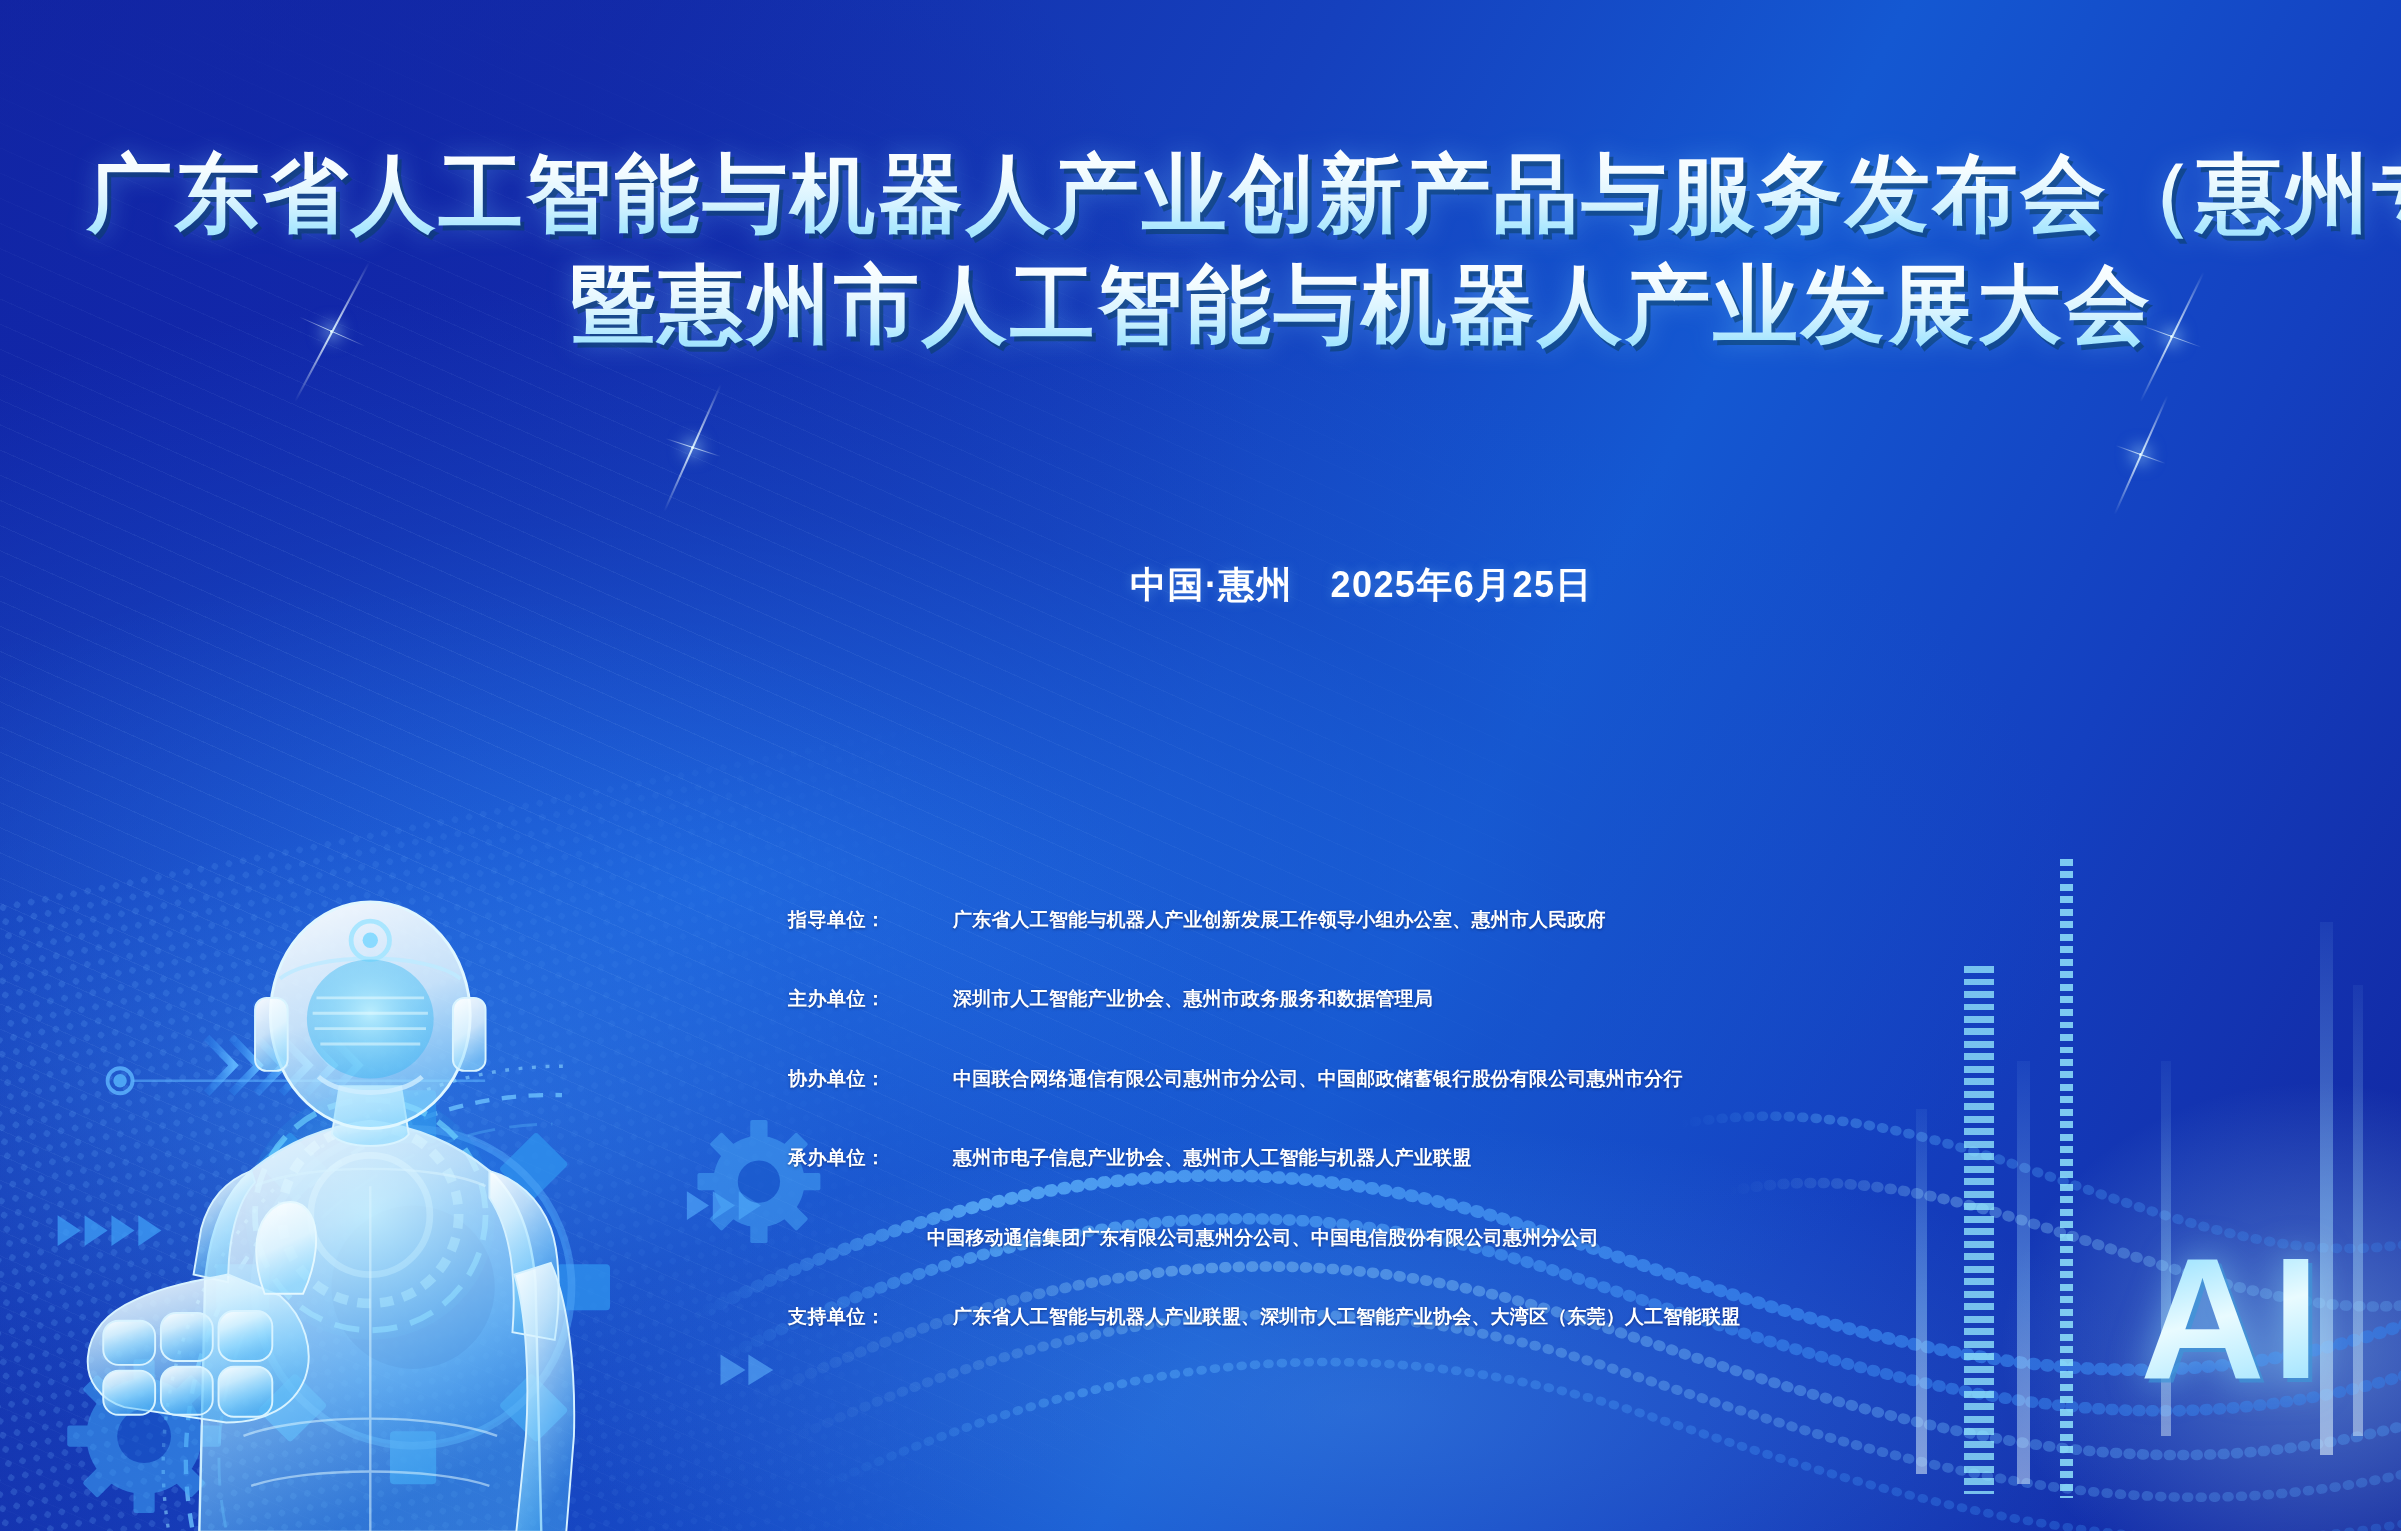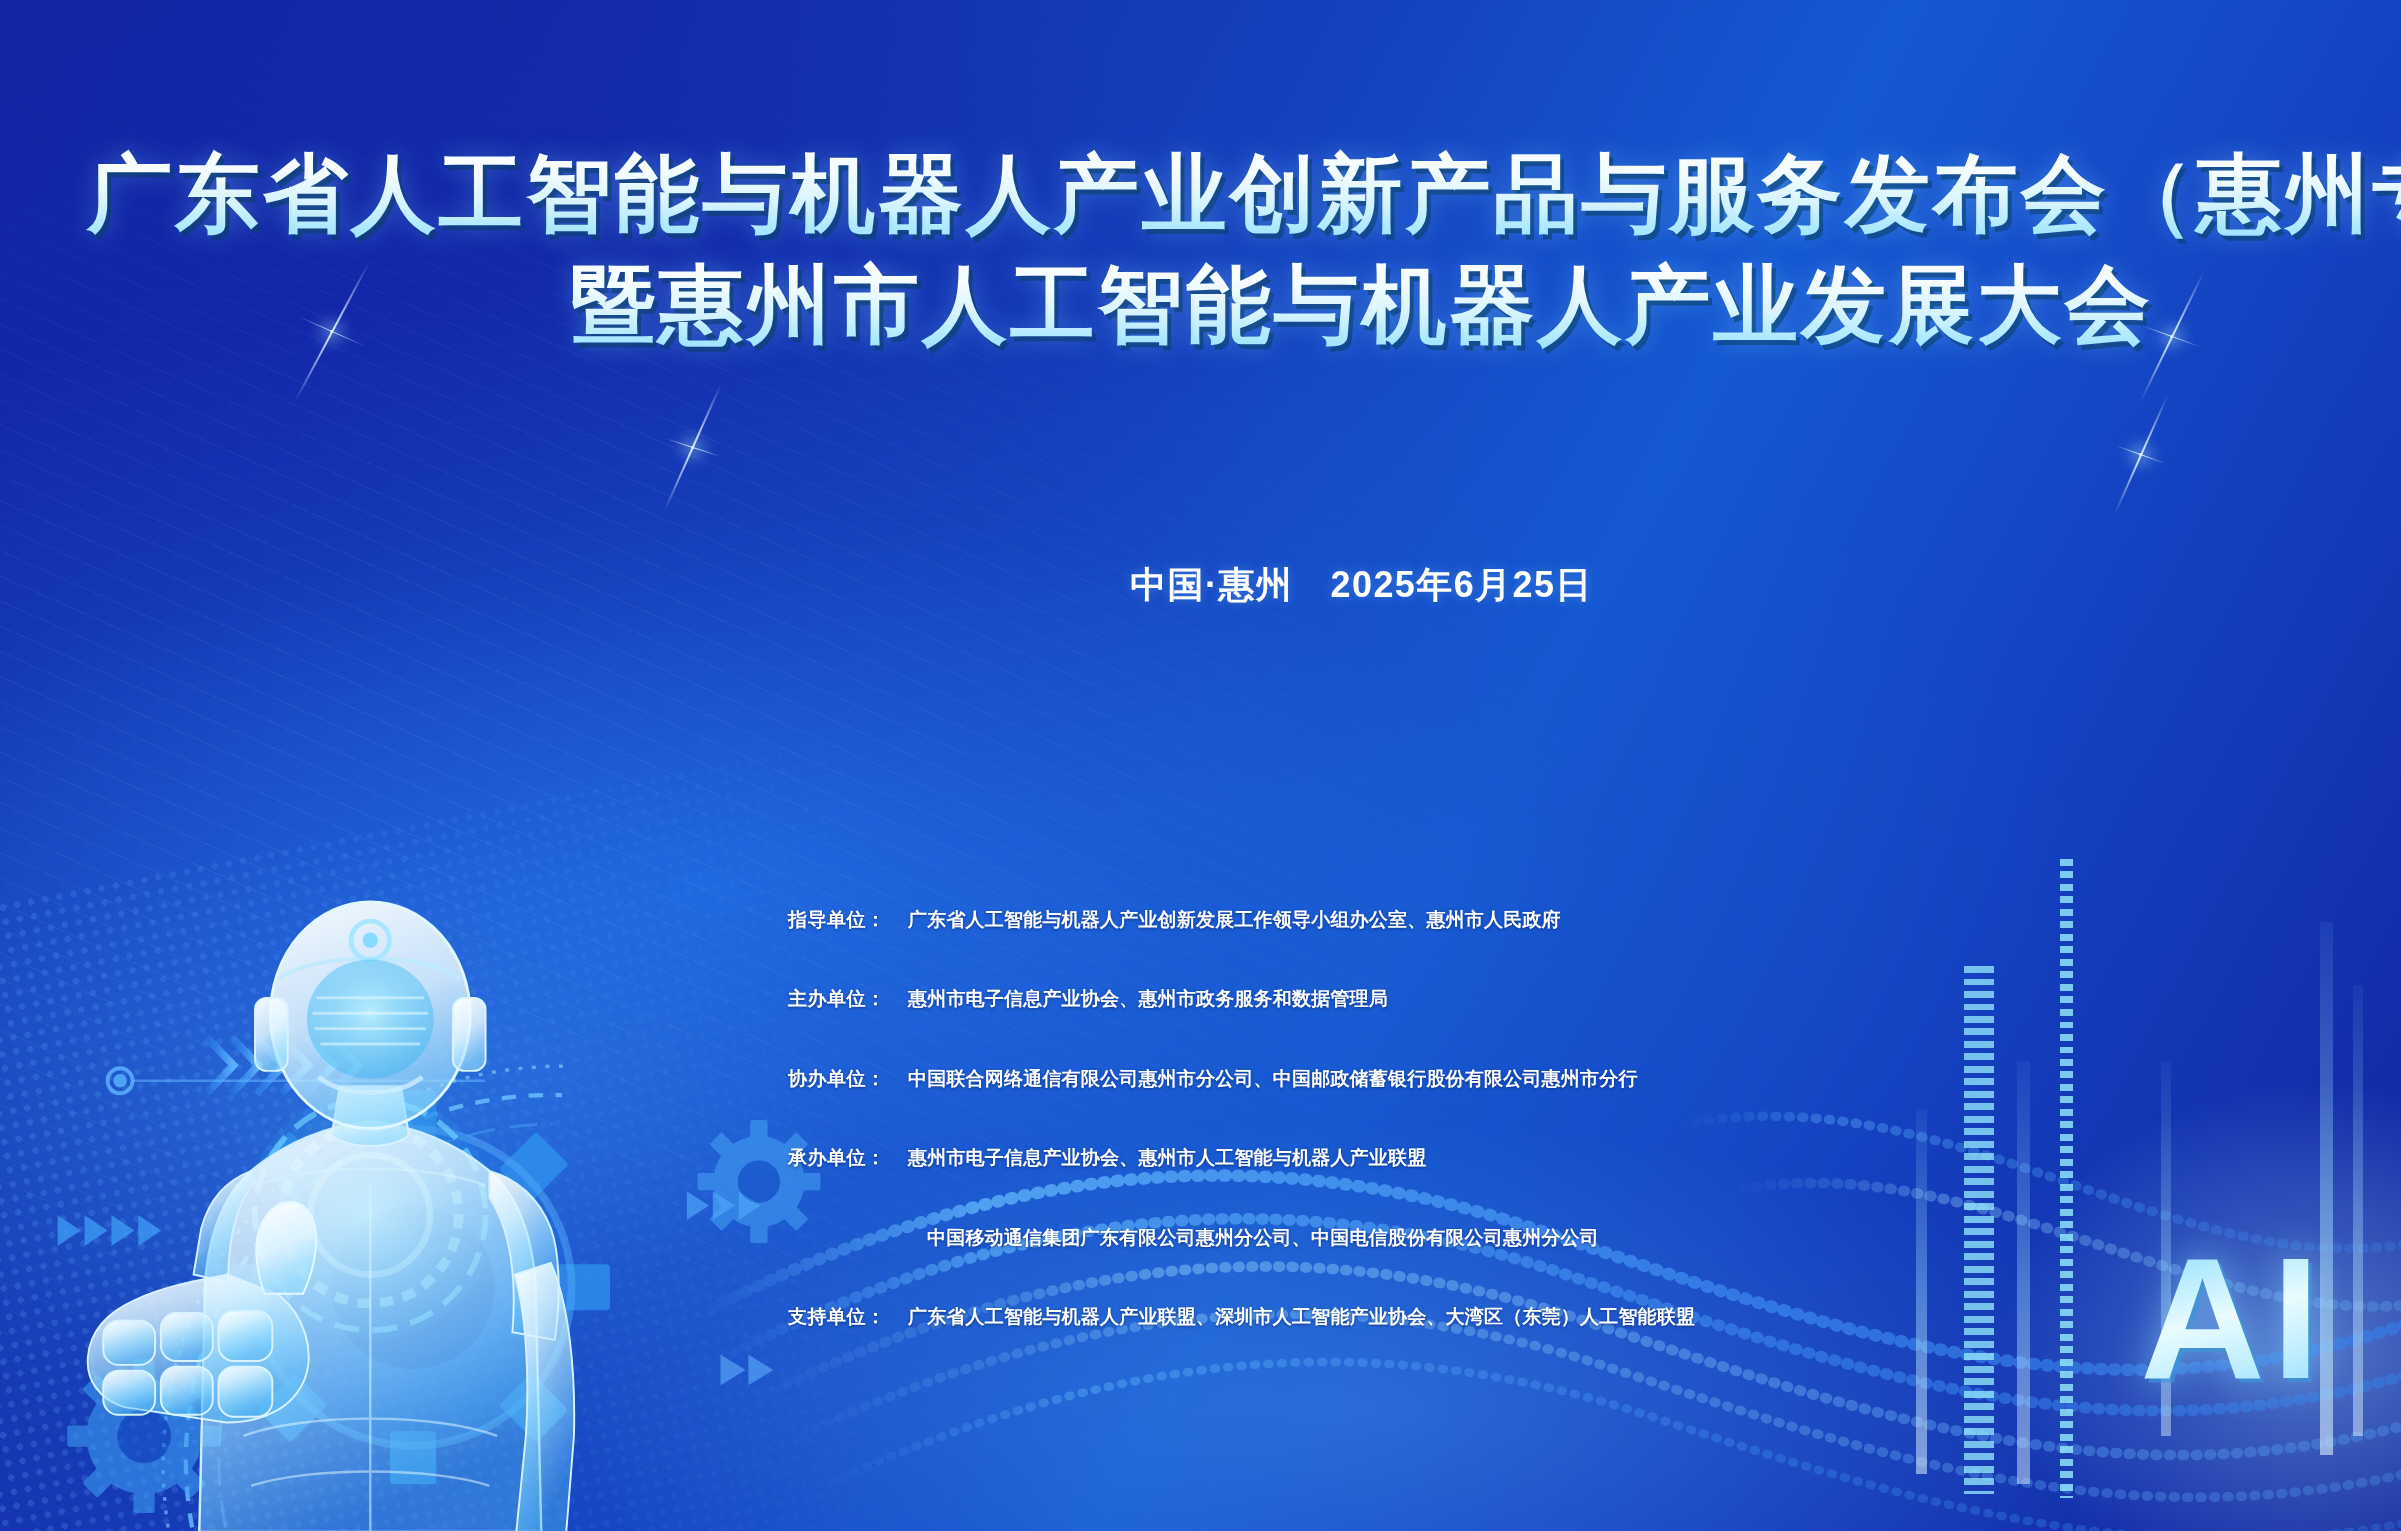--- a/index.html
+++ b/index.html
@@ -105,20 +105,21 @@
   }
   .org-row{
     display:flex;
     align-items:baseline;
     font-size:19px;
     font-weight:bold;
     line-height:1.0;
     margin-bottom:15.4px;
     white-space:nowrap;
     text-shadow:0 1px 2.9px rgba(4,24,80,.55);
+    gap:45px;
   }
   .org-row.indent{margin-left:139px;}
   .org-label{
     width:120px;
     flex:0 0 120px;
     letter-spacing:0.5px;
   }
   .org-value{letter-spacing:0.2px;margin-top:45px;}
 
   
@@ -413,21 +414,21 @@
 
   <div id="subtitle">中国·惠州　2025年6月25日</div>
 
   <div id="orgs">
     <div class="org-row">
       <span class="org-label">指导单位：</span>
       <span class="org-value">广东省人工智能与机器人产业创新发展工作领导小组办公室、惠州市人民政府</span>
     </div>
     <div class="org-row">
       <span class="org-label">主办单位：</span>
-      <span class="org-value">惠州市电子信息产业协会、惠州市政务服务和数据管理局</span>
+      <span class="org-value">深圳市人工智能产业协会、惠州市政务服务和数据管理局</span>
     </div>
     <div class="org-row">
       <span class="org-label">协办单位：</span>
       <span class="org-value">中国联合网络通信有限公司惠州市分公司、中国邮政储蓄银行股份有限公司惠州市分行</span>
     </div>
     <div class="org-row">
       <span class="org-label">承办单位：</span>
       <span class="org-value">惠州市电子信息产业协会、惠州市人工智能与机器人产业联盟</span>
     </div>
     <div class="org-row indent">

